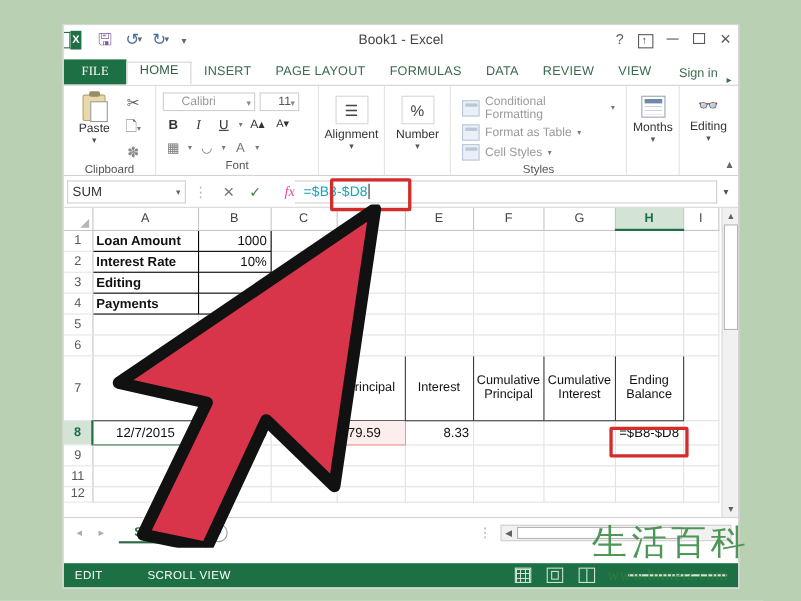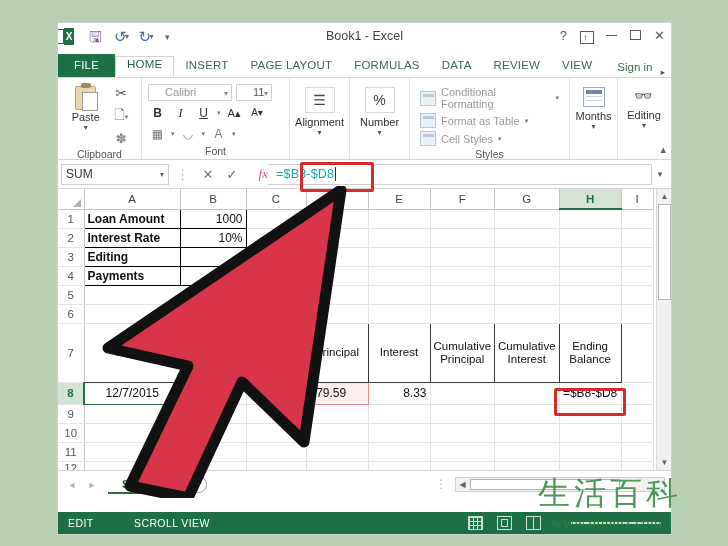--- a/index.html
+++ b/index.html
@@ -63,21 +63,21 @@
   .btn-restore::after {
     content:"\2191"; position:absolute; left:3px; top:-1px; font-size:10px; color:#5a5a5a;
   }
 
   
   .tabrow { position: relative; height: 23px; background: #fff; display: flex; align-items: flex-end; }
   .tab {
     font-size: 11.5px; padding: 0 11px 4px 11px; color: #3a6a4d;
     letter-spacing: .2px; line-height: 15px; white-space: nowrap;
   }
-  .tab.file { background: #1d7044; color: #fff; padding: 4px 16px; font-weight: normal; }
+  .tab.file { background: #1d7044; color: #fff; padding: 4px 16px; font-weight: normal; font-family: Liberation Serif, serif; }
   .tab.active { background: #fff; border: 1px solid #d4d4d4; border-bottom: 1px solid #fff;
     position: relative; z-index: 3; color: #2b5f3f; }
   .signin { margin-left: auto; font-size: 11.5px; color: #3a6a4d; padding: 4px 8px; }
   .signin-caret { font-size: 9px; color: #3a6a4d; padding-right: 6px; }
 
   
   .ribbon {
     position: relative; height: 83px; background: #fff;
     border-top: 1px solid #d4d4d4; border-bottom: 1px solid #d4d4d4;
     display: flex; align-items: stretch;
@@ -618,32 +618,20 @@
             <td class="cell"></td>
             <td class="cell"></td>
             <td class="cell"></td>
             <td class="cell"></td>
             <td class="cell"></td>
             <td class="cell"></td>
             <td class="cell"></td>
             <td class="cell"></td>
           </tr>
 
-          <tr style="height:19px">
-            <td class="rowh">10</td>
-            <td class="cell"></td>
-            <td class="cell"></td>
-            <td class="cell"></td>
-            <td class="cell"></td>
-            <td class="cell"></td>
-            <td class="cell"></td>
-            <td class="cell"></td>
-            <td class="cell"></td>
-            <td class="cell"></td>
-          </tr>
 
           <tr style="height:19px">
             <td class="rowh">11</td>
             <td class="cell"></td>
             <td class="cell"></td>
             <td class="cell"></td>
             <td class="cell"></td>
             <td class="cell"></td>
             <td class="cell"></td>
             <td class="cell"></td>

